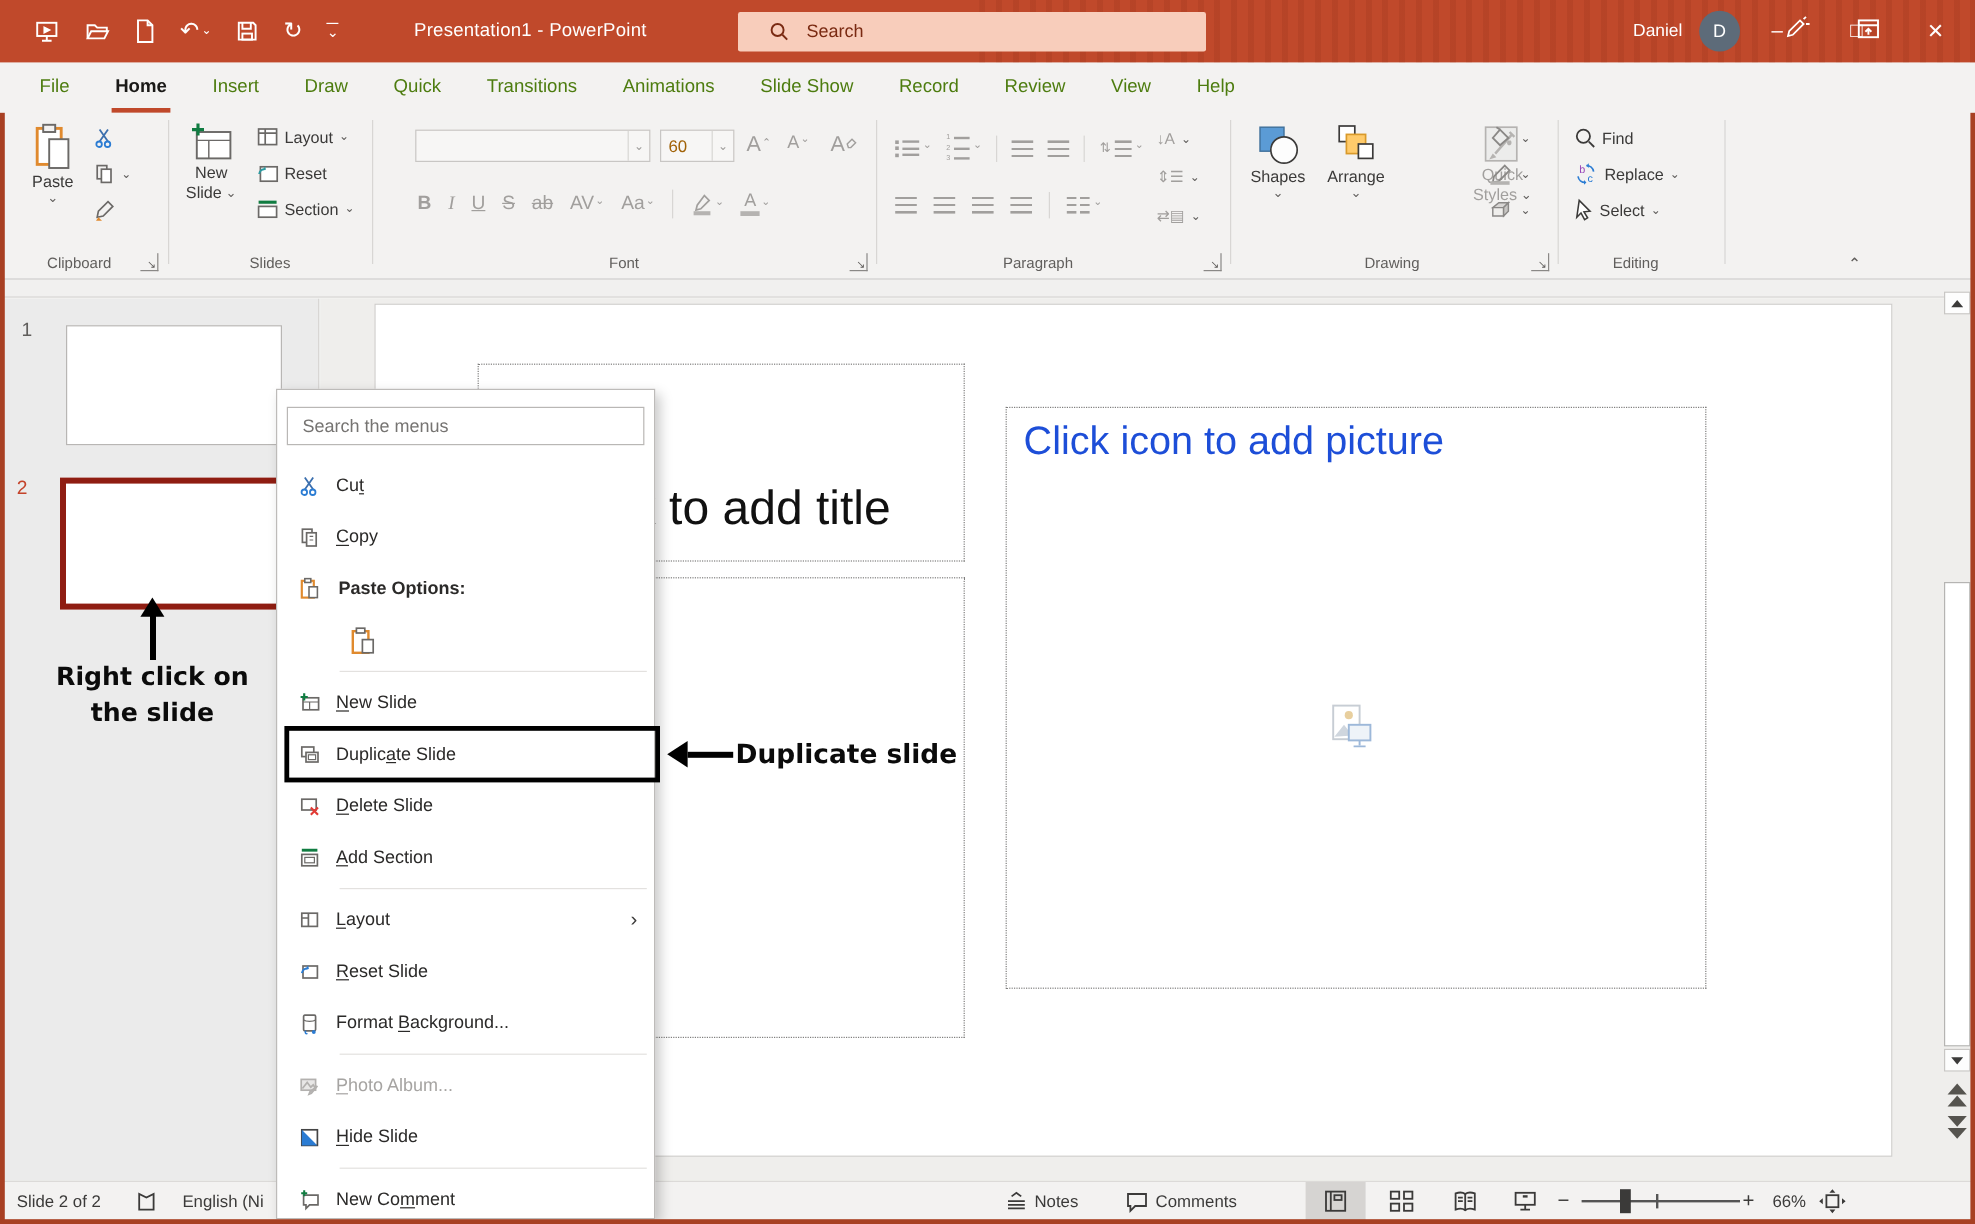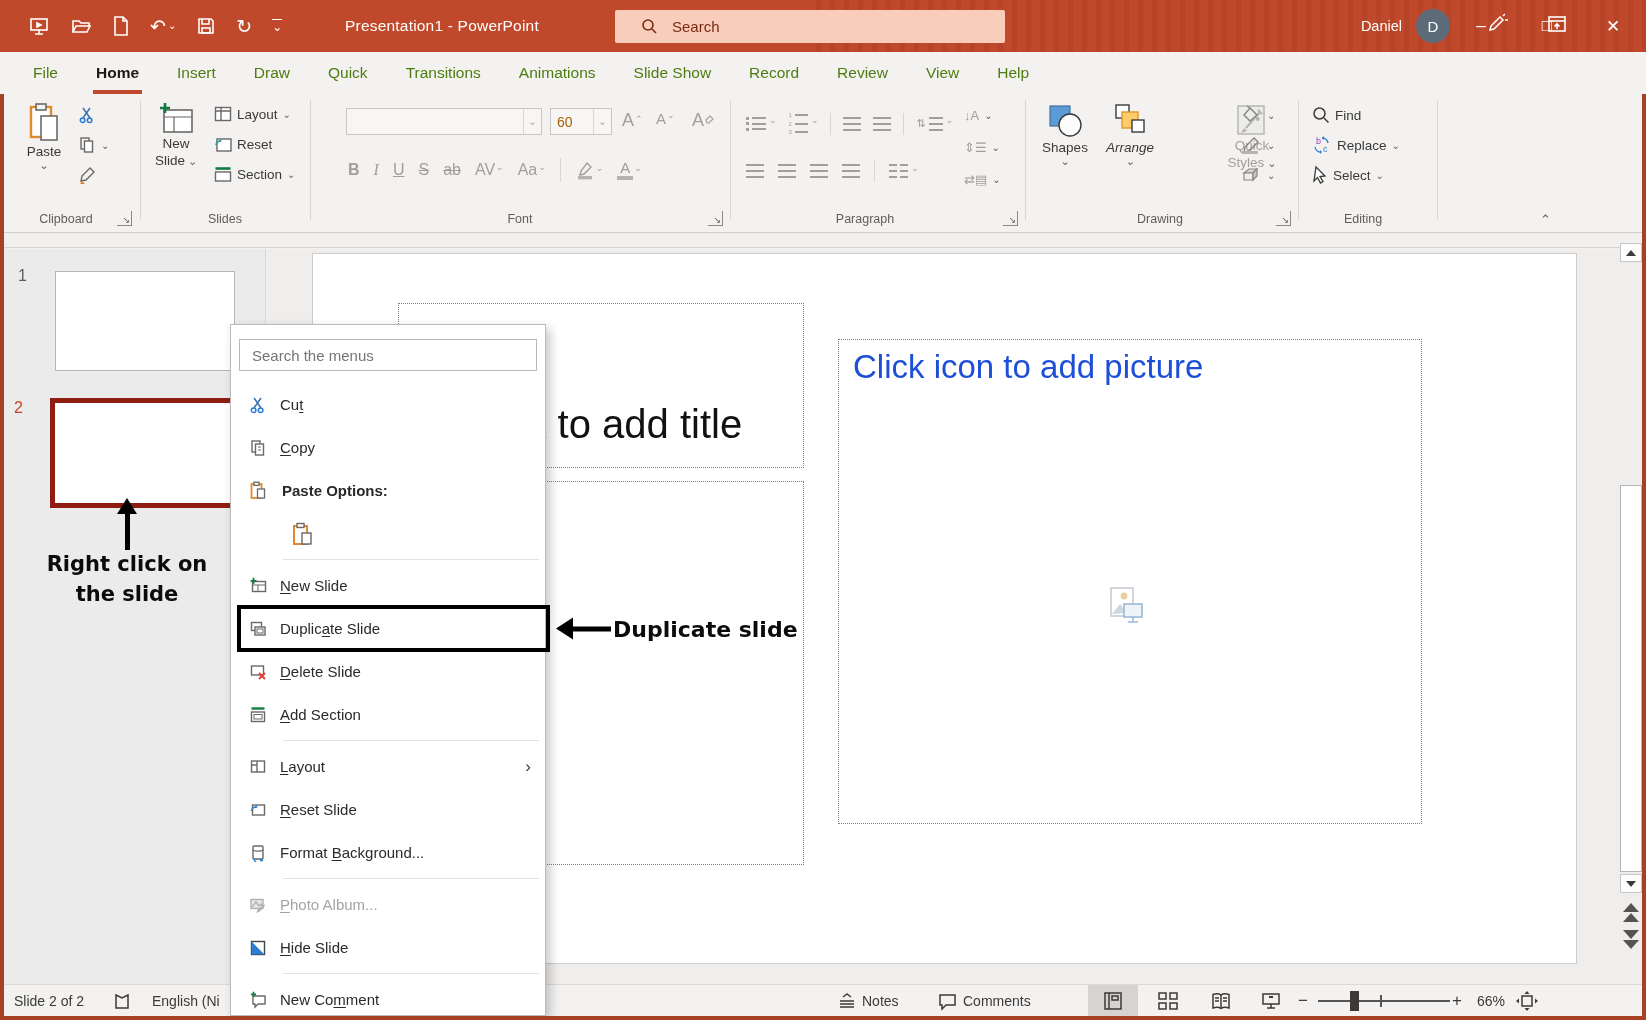--- a/index.html
+++ b/index.html
@@ -433,21 +433,21 @@
     <div class="gsep" style="left:1025px;"></div>
 
     <div class="bigbtn" style="left:1038px; top:8px; width:54px;">
       <svg width="38" height="38" viewBox="0 0 38 38">
         <rect x="4" y="4" width="20" height="20" fill="#5b9bd5" stroke="#41719c" stroke-width="1.2"></rect>
         <circle cx="24" cy="23" r="11" fill="#fdfdfd" stroke="#3b3a39" stroke-width="1.4"></circle>
       </svg>
       <span>Shapes</span>
       <span class="chv">⌄</span>
     </div>
-    <div class="bigbtn" style="left:1100px; top:8px; width:60px;font-style:italic;">
+    <div class="bigbtn" style="left:1100px; top:8px; width:60px;">
       <svg width="38" height="38" viewBox="0 0 38 38">
         <rect x="5" y="3" width="13" height="13" fill="#fff" stroke="#3b3a39" stroke-width="1.4"></rect>
         <rect x="11" y="10" width="16" height="16" fill="#ffcb6b" stroke="#d99a2b" stroke-width="1.4"></rect>
         <rect x="21" y="18" width="12" height="12" fill="#fff" stroke="#3b3a39" stroke-width="1.4"></rect>
       </svg>
       <span>Arrange</span>
       <span class="chv">⌄</span>
     </div>
     <div class="bigbtn dis" style="left:1222px; top:8px; width:60px;">
       <svg width="36" height="36" viewBox="0 0 36 36">

